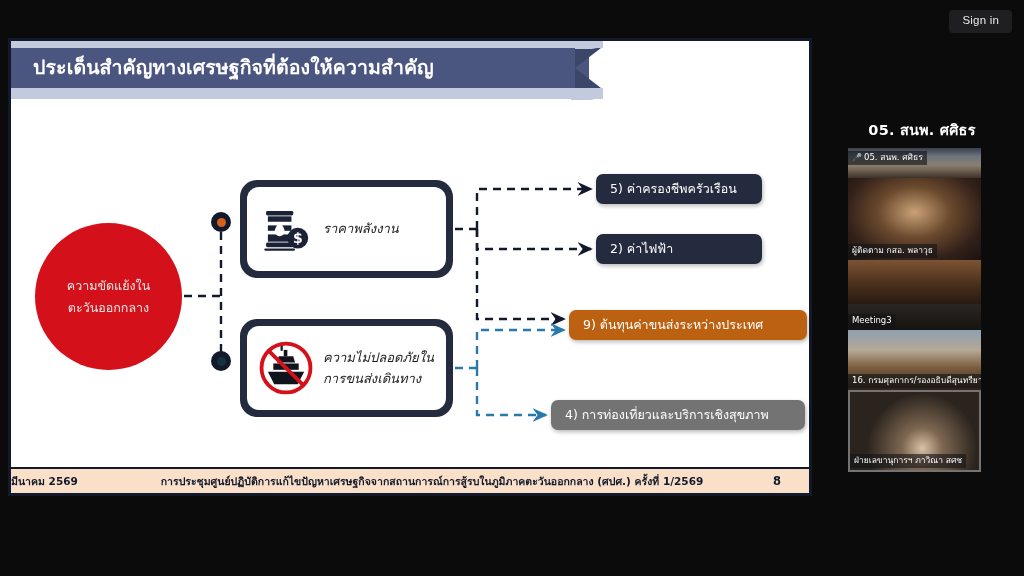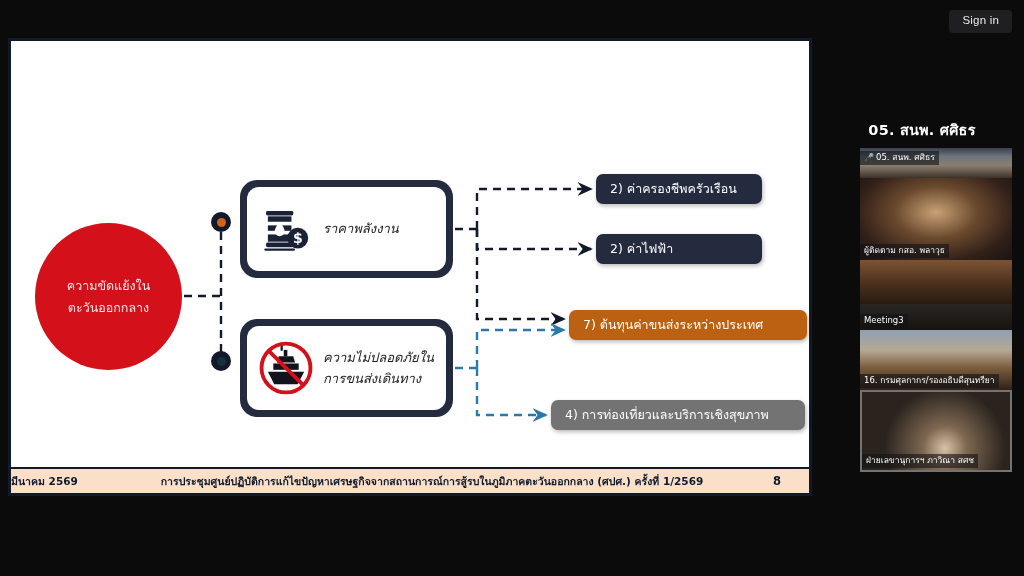--- a/index.html
+++ b/index.html
@@ -156,23 +156,22 @@
 
   
   .vpanel { position: absolute; left: 820px; top: 38px; width: 204px; height: 470px; }
   .vpanel-title {
     position: absolute; top: 80px; left: 0; width: 204px;
     text-align: center; color: #ffffff;
     font-size: 14.5px; font-weight: bold; letter-spacing: .2px;
   }
   .thumbs { position: absolute; top: 110px; left: 28px; width: 152px; }
   .thumb {
-    position: relative; width: 152px; overflow: hidden;
+    position: relative; width: 133px; overflow: hidden;
     background: #15181c;
-    margin-left: 12px;
   }
   .thumb.h1 { height: 30px; }
   .thumb.h2 { height: 82px; }
   .thumb.h3 { height: 44px; }
   .thumb.h4 { height: 60px; }
   .thumb.h5 { height: 26px; }
   .thumb.h6 { height: 82px; border: 2px solid #737373; }
   .thumb-label {
     position: absolute; left: 0; bottom: 2px;
     color: #ffffff; font-size: 8.5px;
@@ -218,20 +217,29 @@
 </style>
 </head>
 <body>
 
 <div id="root">
 
   <button class="signin-btn">Sign in</button>
 
   <div class="slide">
 
+    <div class="title-band-wrap">
+      <div class="title-lite-top"></div>
+      <div class="title-main"></div>
+      <div class="title-chev"></div>
+      <div class="title-chev-lite"></div>
+      <div class="title-lite-bot"></div>
+      <div class="title-chev-lite2"></div>
+      <div class="slide-title">ประเด็นสำคัญทางเศรษฐกิจที่ต้องให้ความสำคัญ</div>
+    </div>
 
     <svg class="conn" viewBox="0 0 804 458">
       <defs>
         <marker id="ah-dark" markerWidth="7" markerHeight="7" refX="5.6" refY="3.1" orient="auto">
           <path d="M0,0.2 L6.4,3.1 L0,6.0 L2.1,3.1 Z" fill="#12192b"></path>
         </marker>
         <marker id="ah-blue" markerWidth="7" markerHeight="7" refX="5.6" refY="3.1" orient="auto">
           <path d="M0,0.2 L6.4,3.1 L0,6.0 L2.1,3.1 Z" fill="#2a79ad"></path>
         </marker>
       </defs>
@@ -295,23 +303,23 @@
           <circle cx="32" cy="32" r="27" fill="none" stroke="#d4111a" stroke-width="4.2"></circle>
           <line x1="13" y1="13" x2="51" y2="51" stroke="#d4111a" stroke-width="4.2"></line>
         </svg>
         <div class="mbox-label">
           <div>ความไม่ปลอดภัยใน</div>
           <div>การขนส่งเดินทาง</div>
         </div>
       </div>
     </div>
 
-    <div class="rbox r1">2) ค่าครองชีพครัวเรือน</div>
+    <div class="rbox r1">5) ค่าครองชีพครัวเรือน</div>
     <div class="rbox r2">2) ค่าไฟฟ้า</div>
-    <div class="rbox r3">7) ต้นทุนค่าขนส่งระหว่างประเทศ</div>
+    <div class="rbox r3">9) ต้นทุนค่าขนส่งระหว่างประเทศ</div>
     <div class="rbox r4">4) การท่องเที่ยวและบริการเชิงสุขภาพ</div>
 
     <div class="footer">
       <div class="footer-date">มีนาคม 2569</div>
       <div class="footer-title">การประชุมศูนย์ปฏิบัติการแก้ไขปัญหาเศรษฐกิจจากสถานการณ์การสู้รบในภูมิภาคตะวันออกกลาง (ศปศ.) ครั้งที่ 1/2569</div>
       <div class="footer-page">8</div>
     </div>
 
     <div class="slide-inner-border"></div>
   </div>

